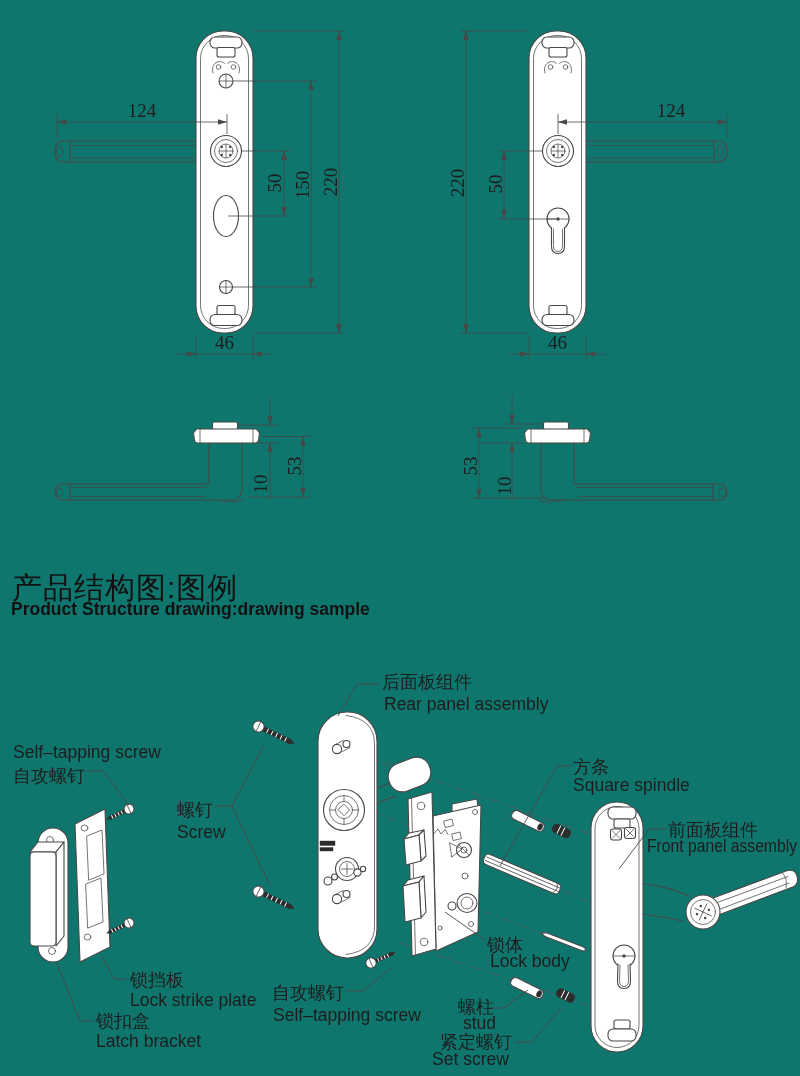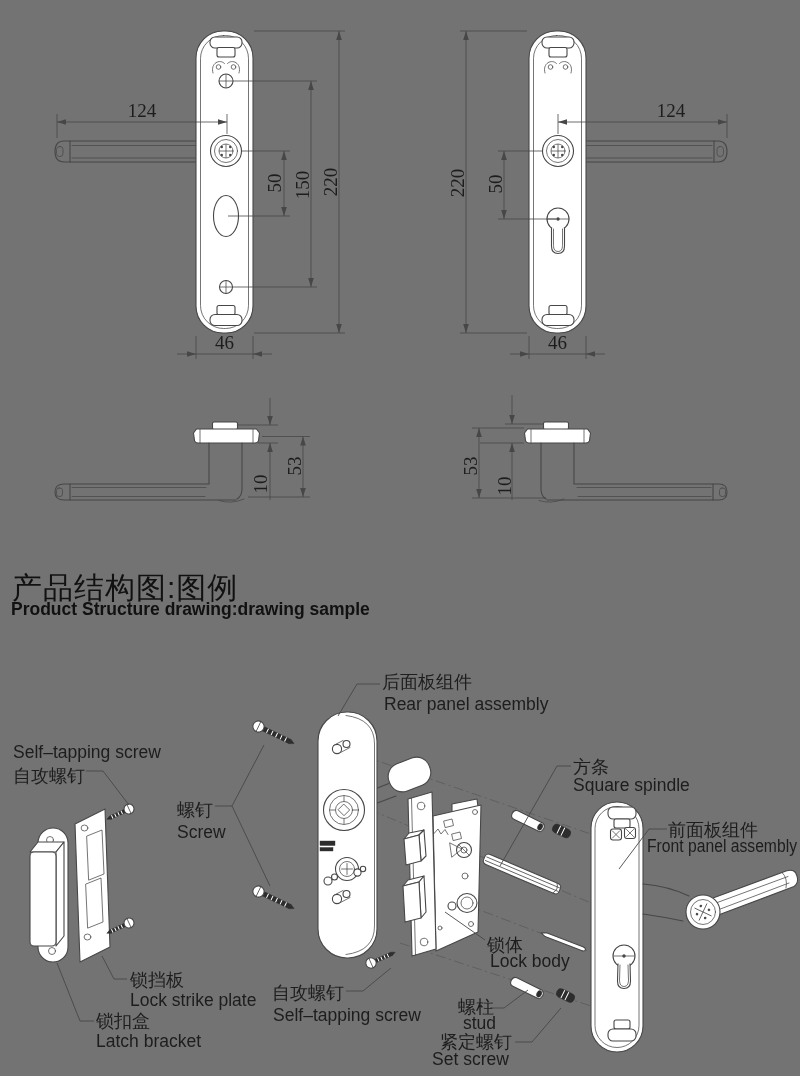--- a/index.html
+++ b/index.html
@@ -1,16 +1,16 @@
 <!DOCTYPE html>
 <html><head>
 <meta charset="utf-8">
 <style>
   html,body { margin:0; padding:0; background:#fff; }
-  .page { width:800px; height:1076px; position:relative; background:#737373; }
+  .page { width:800px; height:1076px; position:relative; background:#0f766e; }
   svg { display:block; }
   .s  { fill:none; stroke:#474747; stroke-width:1.1; stroke-linejoin:round; stroke-linecap:round; }
   .sw { fill:#ffffff; stroke:#474747; stroke-width:1.1; stroke-linejoin:round; }
   .t  { fill:none; stroke:#474747; stroke-width:0.75; stroke-linecap:round; }
   .d  { fill:none; stroke:#474747; stroke-width:0.8; }
   .ar { fill:#474747; stroke:none; }
   .dk { fill:#2d2d2d; stroke:#2d2d2d; stroke-width:0.4; }
   .wt { stroke:#ffffff; stroke-width:1; fill:none; }
   .ax { fill:none; stroke:#5b5b5b; stroke-width:0.8; stroke-dasharray:10 3.5 2 3.5; }
   .ld { fill:none; stroke:#474747; stroke-width:0.9; stroke-linejoin:round; }

